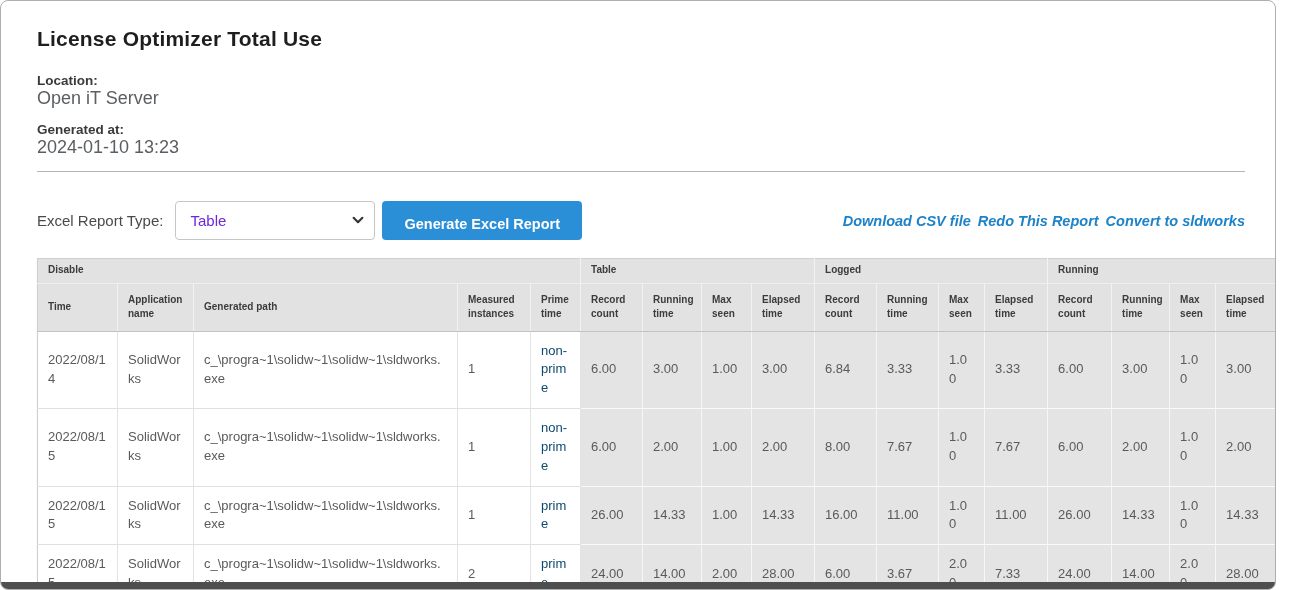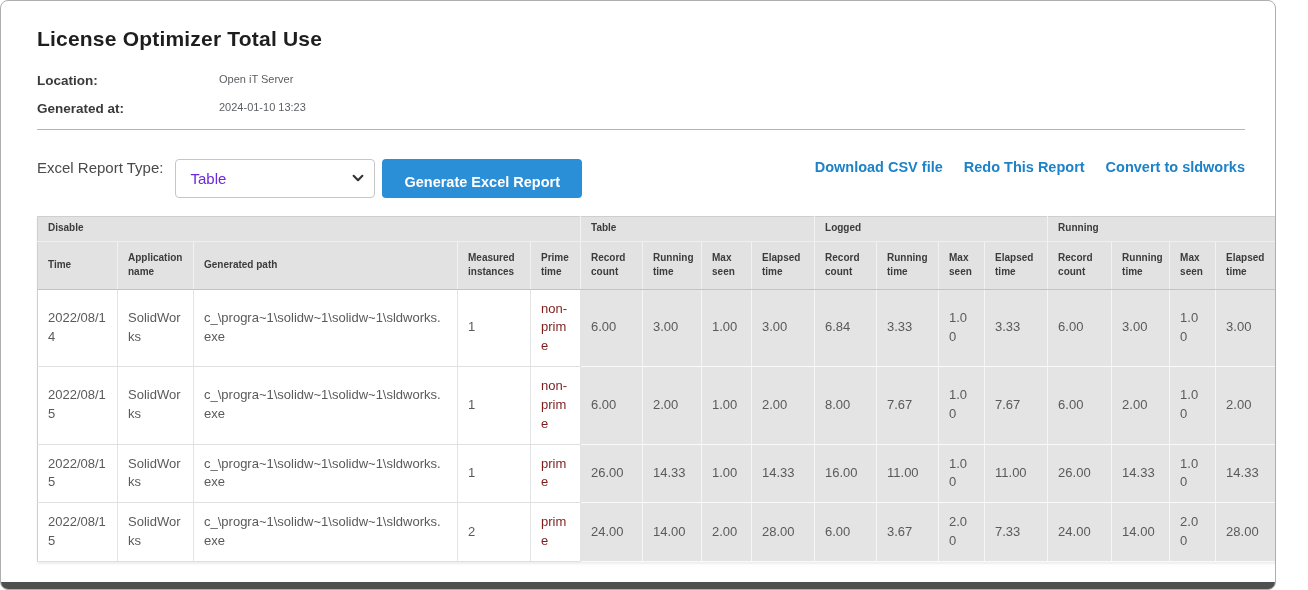--- a/index.html
+++ b/index.html
@@ -20,29 +20,29 @@
   }
 
   .content { padding: 26px 30px 0 36px; }
 
   .page-title {
     font-size: 21px; font-weight: 700; color: #1e1e1e;
     letter-spacing: .2px;
   }
 
   .meta { margin-top: 22px; }
-  .meta-row { display: flex; margin-bottom: 13px; }
+  .meta-row { display: flex; margin-bottom: 13px; flex-direction: column; }
   .meta-label { width: 182px; font-size: 13.5px; font-weight: 700; color: #3a3a3a; }
-  .meta-value { font-size: 11px; color: #5b5f62; }
+  .meta-value { font-size: 18px; color: #5b5f62; }
 
   .rule { border: 0; border-top: 1px solid #b4b4b4; margin-top: 12px; }
 
   .controls {
     margin-top: 29px;
-    display: flex; 
+    display: flex; align-items: center;
   }
   .control-label { font-size: 15px; color: #4a4a4a; margin-right: 12px; }
   .select-wrap { position: relative; }
   .report-type-select {
     -webkit-appearance: none; appearance: none;
     width: 200px; height: 39px;
     border: 1px solid #c6c6c6; border-radius: 4px;
     background: #fff; color: #6d28d9;
     font-family: inherit; font-size: 15px;
     padding: 0 30px 0 14px;
@@ -51,21 +51,21 @@
     position: absolute; right: 10px; top: 12px; pointer-events: none;
     width: 14px; height: 14px; color: #333;
   }
   .generate-btn {
     margin-left: 7px;
     height: 39px; padding: 15px 22px;
     background: #2b8fd8; border: none; border-radius: 4px;
     color: #fff; font-family: inherit; font-size: 14.5px; font-weight: 700;
     cursor: pointer;
   }
-  .links { margin-left: auto; display: flex; gap: 21px; }
+  .links { margin-left: auto; display: flex; gap: 7px; font-style: italic; }
   .action-link {
     font-size: 14.5px; font-weight: 700; color: #1d82c8;
     text-decoration: none; cursor: pointer;
   }
 
   .report-table {
     margin-top: 18px;
     width: 100%;
     border-collapse: collapse;
     table-layout: fixed;
@@ -90,21 +90,21 @@
     border-right: 1px solid #e3e3e3;
     border-bottom: 1px solid #e0e0e0;
     padding: 10px;
     word-wrap: break-word;
   }
   .report-table td.g {
     background: #e4e4e4;
     border-right-color: #f6f6f6;
     border-bottom-color: #fafafa;
   }
-  .report-table td.prime { color: #7f1d1d; }
+  .report-table td.prime { color: #0c4a6e; }
 </style>
 </head>
 <body>
 
 <div class="window">
   <div class="content">
 
     <h1 class="page-title">License Optimizer Total Use</h1>
 
     <div class="meta">

